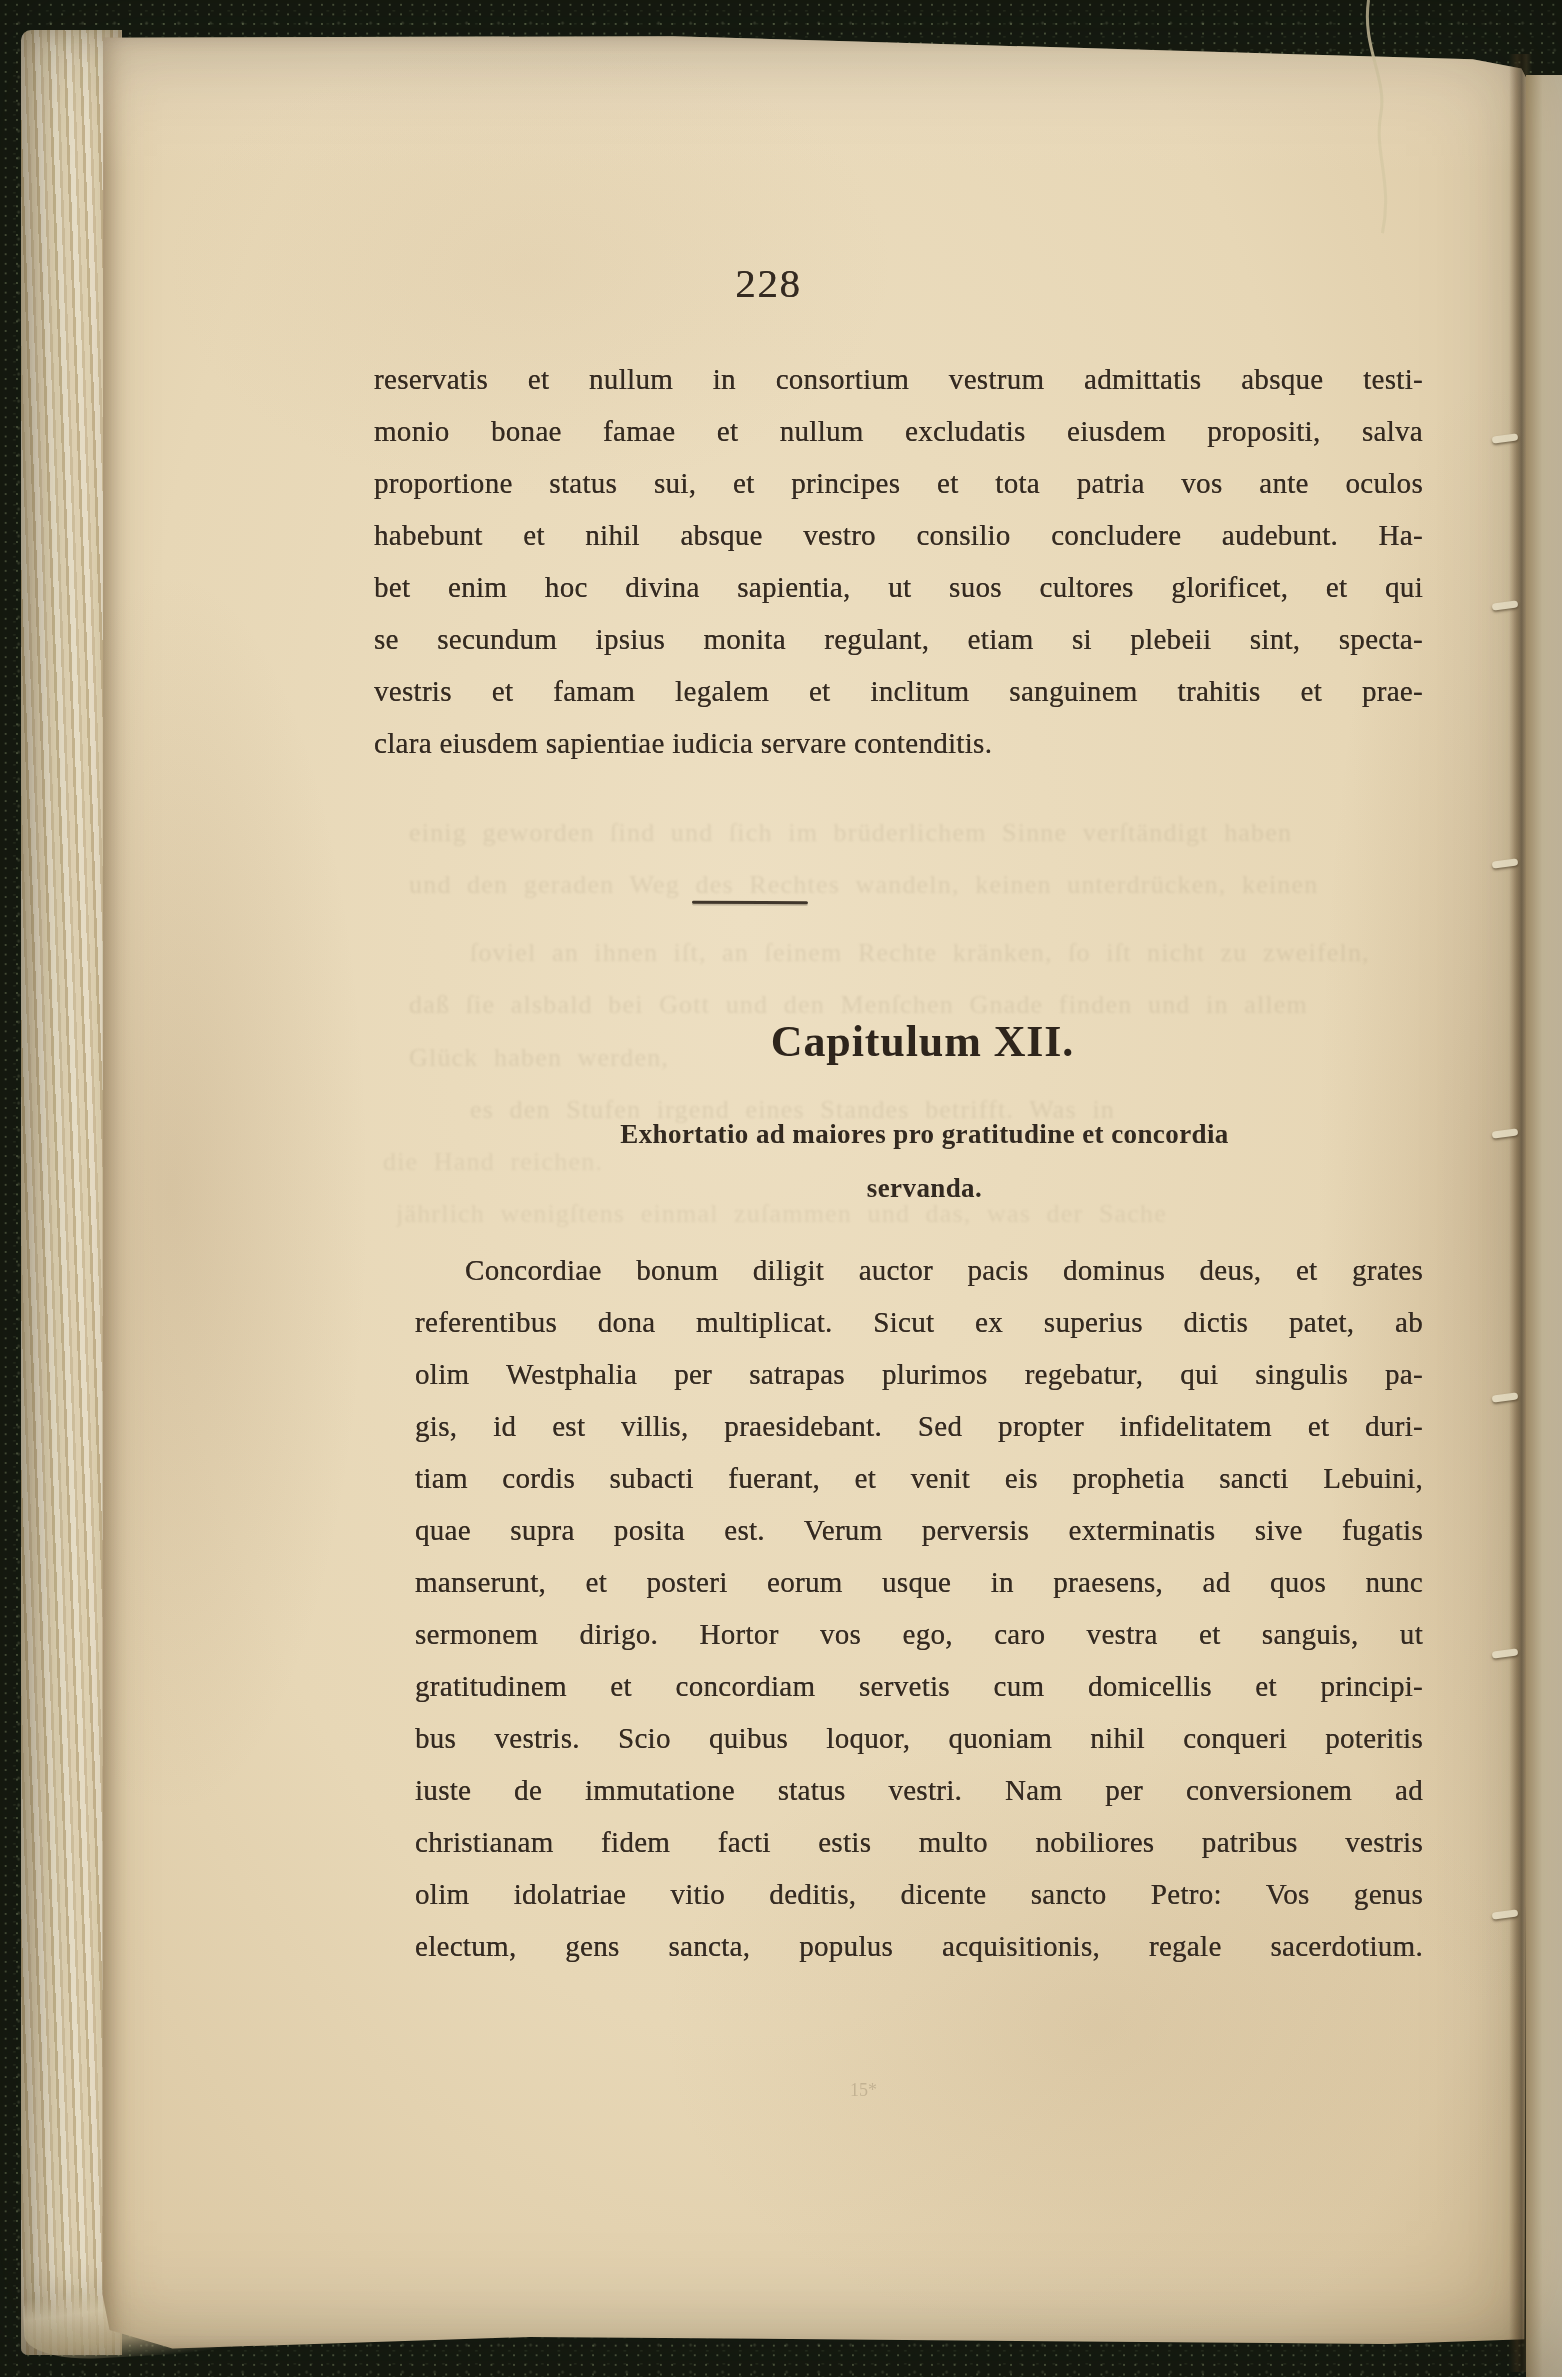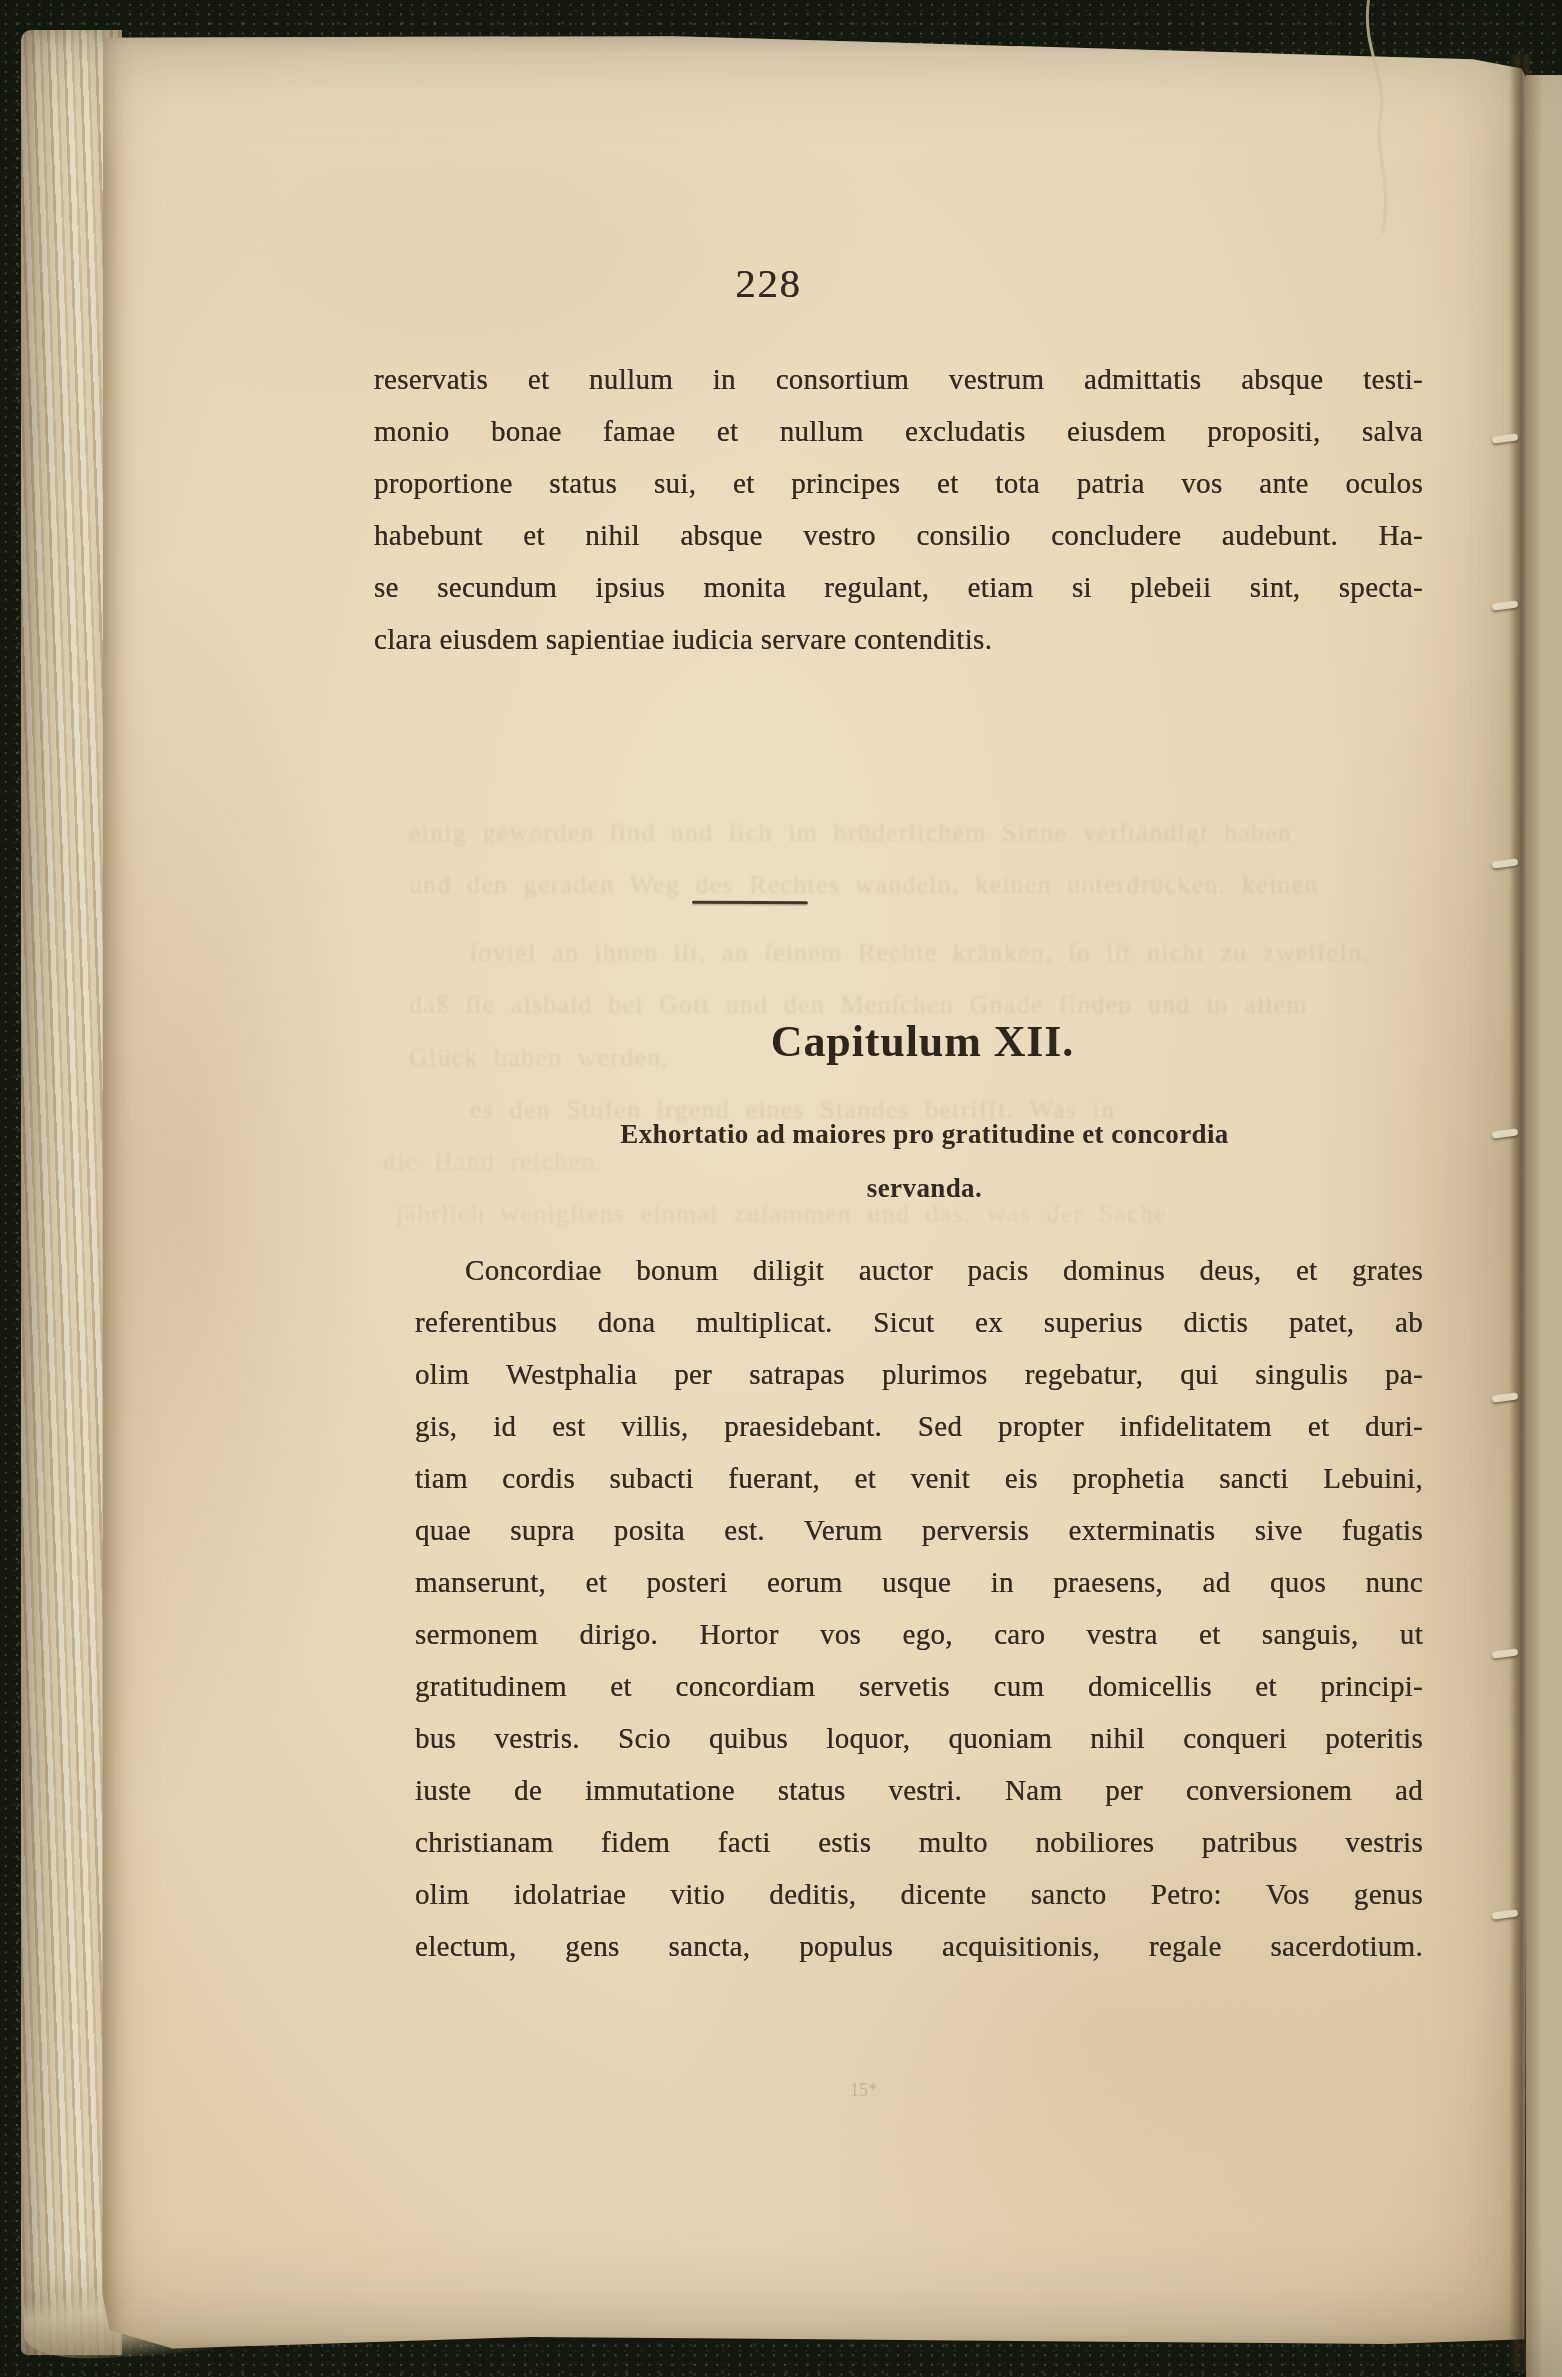--- a/index.html
+++ b/index.html
@@ -118,21 +118,23 @@
   <div class="ghost" style="left:383px;top:1147px;width:287px;opacity:.13">die Hand reichen.</div>
   <div class="ghost" style="left:396px;top:1199px;width:1027px;opacity:.13">jährlich wenigſtens einmal zuſammen und das, was der Sache</div>
 
   <div id="page-number" class="ink">228</div>
 
   <div id="p1" class="bodyblock">
     <div class="bodyline ink">reservatis et nullum in consortium vestrum admittatis absque testi-</div>
     <div class="bodyline ink">monio bonae famae et nullum excludatis eiusdem propositi, salva</div>
     <div class="bodyline ink">proportione status sui, et principes et tota patria vos ante oculos</div>
     <div class="bodyline ink">habebunt et nihil absque vestro consilio concludere audebunt. Ha-</div>
+    <div class="bodyline ink">bet enim hoc divina sapientia, ut suos cultores glorificet, et qui</div>
     <div class="bodyline ink">se secundum ipsius monita regulant, etiam si plebeii sint, specta-</div>
+    <div class="bodyline ink">vestris et famam legalem et inclitum sanguinem trahitis et prae-</div>
     <div class="bodyline ink lastline">clara eiusdem sapientiae iudicia servare contenditis.</div>
   </div>
 
   <div id="section-rule"></div>
 
   <div id="chapter-heading">Capitulum XII.</div>
   <div id="subtitle-1" class="subtitle">Exhortatio ad maiores pro gratitudine et concordia</div>
   <div id="subtitle-2" class="subtitle">servanda.</div>
 
   <div id="p2" class="bodyblock">

